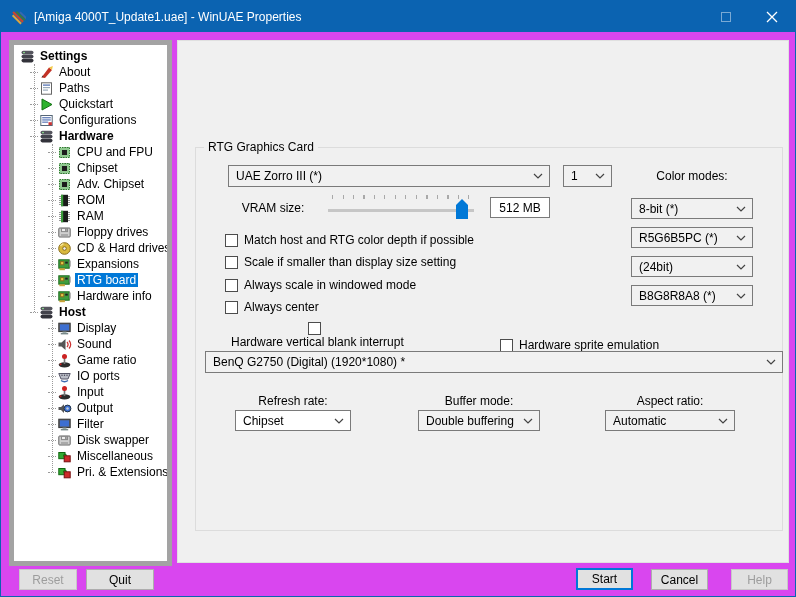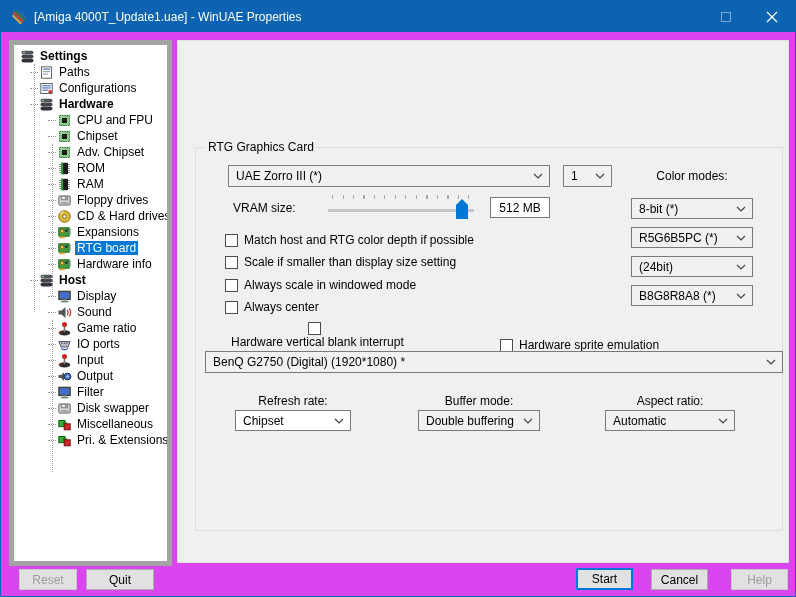--- a/index.html
+++ b/index.html
@@ -66,21 +66,21 @@
   }
   .combo.white{ background:#fff; }
   .combo .cval{ overflow:hidden; white-space:nowrap; }
   .combo .arrow{ flex:none; margin-left:6px; display:inline-flex; }
   .field{
     position:absolute; height:21px; border:1px solid #7a7a7a; background:#fff;
     display:flex; align-items:center; justify-content:center; font-size:12px;
   }
   .plabel{ position:absolute; font-size:12px; }
   .center{ text-align:center; }
-  .right{ text-align:left; }
+  .right{ text-align:center; }
 
   
   .slider{ position:absolute; left:130px; top:45px; width:150px; height:28px; }
   .ticks{
     position:absolute; left:6px; top:2px; width:137px; height:4px;
     background:repeating-linear-gradient(to right,#a9a9a9 0 1px,transparent 1px 10.5px);
   }
   .track{ position:absolute; left:2px; top:16px; width:146px; height:3px; background:#c6c6c6; }
   .thumb{
     position:absolute; left:130px; top:6px; width:12px; height:20px;
@@ -141,27 +141,47 @@
             <rect x="1.5" y="9.8" width="12" height="3.6" rx="1.8" fill="#32323a"></rect>
             <circle cx="4" cy="3.6" r=".8" fill="#9f9"></circle>
           </svg>
         </span>
       <span class="tlabel">Settings</span>
     </div>
       <div class="trow lvl1">
       <span class="stub"></span>
       <span class="ticon">
           <svg viewBox="0 0 15 15">
+            <polygon points="2.5,12.5 10,2.5 13,5 6,13" fill="#c33327"></polygon>
+            <polygon points="10,2.5 13.8,1 13,5" fill="#f2c744"></polygon>
+            <polygon points="2.5,12.5 4.5,11.6 3.6,10.6" fill="#333"></polygon>
+          </svg>
+        </span>
+      <span class="tlabel">About</span>
+    </div>
+      <div class="trow lvl1">
+      <span class="stub"></span>
+      <span class="ticon">
+          <svg viewBox="0 0 15 15">
             <rect x="2.5" y="1.8" width="10" height="11.4" fill="#fff" stroke="#666"></rect>
             <rect x="4" y="3.5" width="7" height="1.2" fill="#4a6ab0"></rect>
             <rect x="4" y="6" width="7" height="1.2" fill="#9ab"></rect>
             <rect x="4" y="8.5" width="5" height="1.2" fill="#9ab"></rect>
           </svg>
         </span>
       <span class="tlabel">Paths</span>
+    </div>
+      <div class="trow lvl1">
+      <span class="stub"></span>
+      <span class="ticon">
+          <svg viewBox="0 0 15 15">
+            <polygon points="3,2 13,7.5 3,13" fill="#2cb22c" stroke="#137013"></polygon>
+          </svg>
+        </span>
+      <span class="tlabel">Quickstart</span>
     </div>
       <div class="trow lvl1">
       <span class="stub"></span>
       <span class="ticon">
           <svg viewBox="0 0 15 15">
             <rect x="1.8" y="2.5" width="11.4" height="10" fill="#fff" stroke="#567"></rect>
             <rect x="3.2" y="4.2" width="8.6" height="1.1" fill="#4a6ab0"></rect>
             <rect x="3.2" y="6.4" width="8.6" height="1.1" fill="#4a6ab0"></rect>
             <rect x="3.2" y="8.6" width="6" height="1.1" fill="#4a6ab0"></rect>
             <rect x="9.5" y="9.2" width="3.4" height="3" fill="#c33"></rect>

